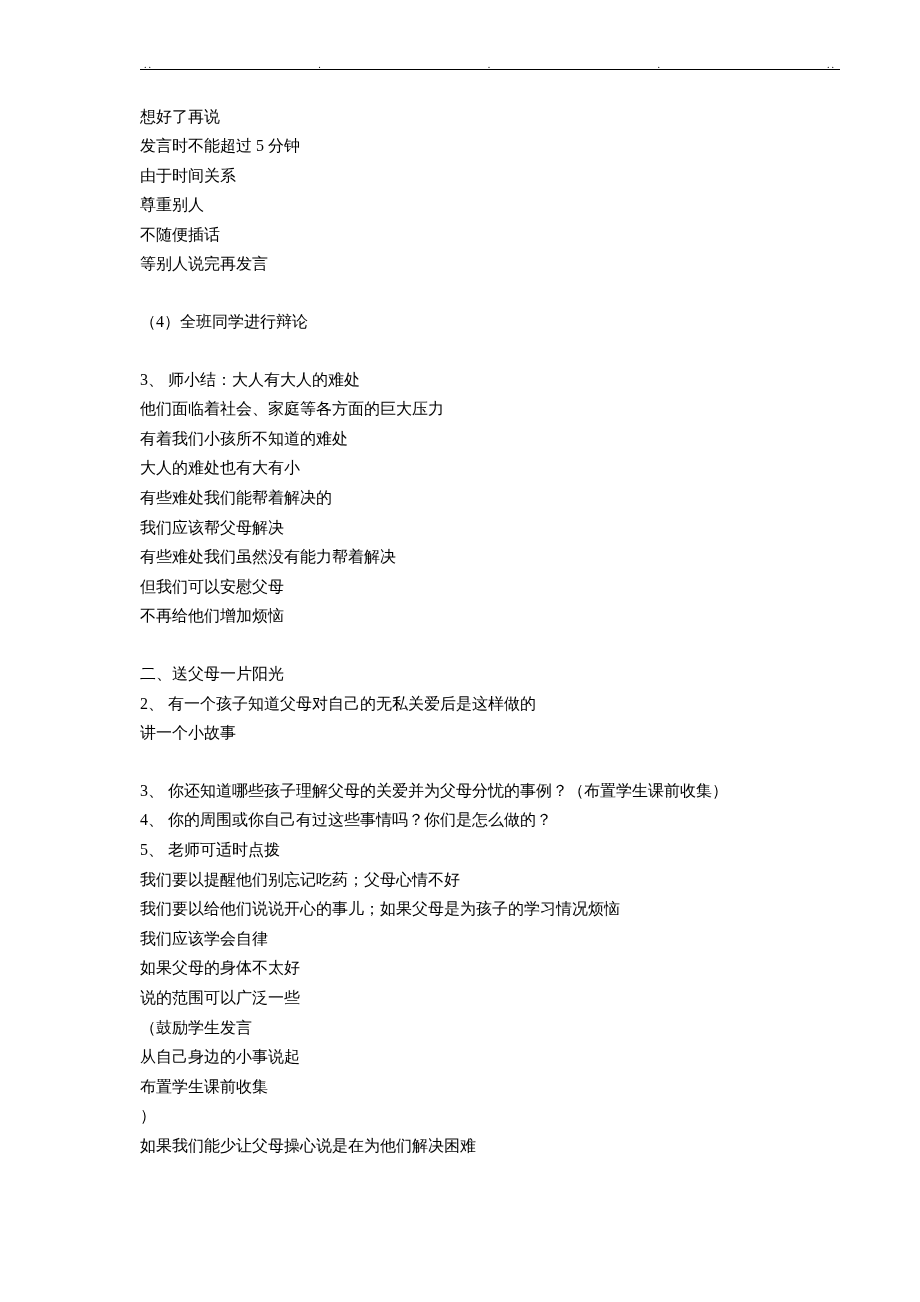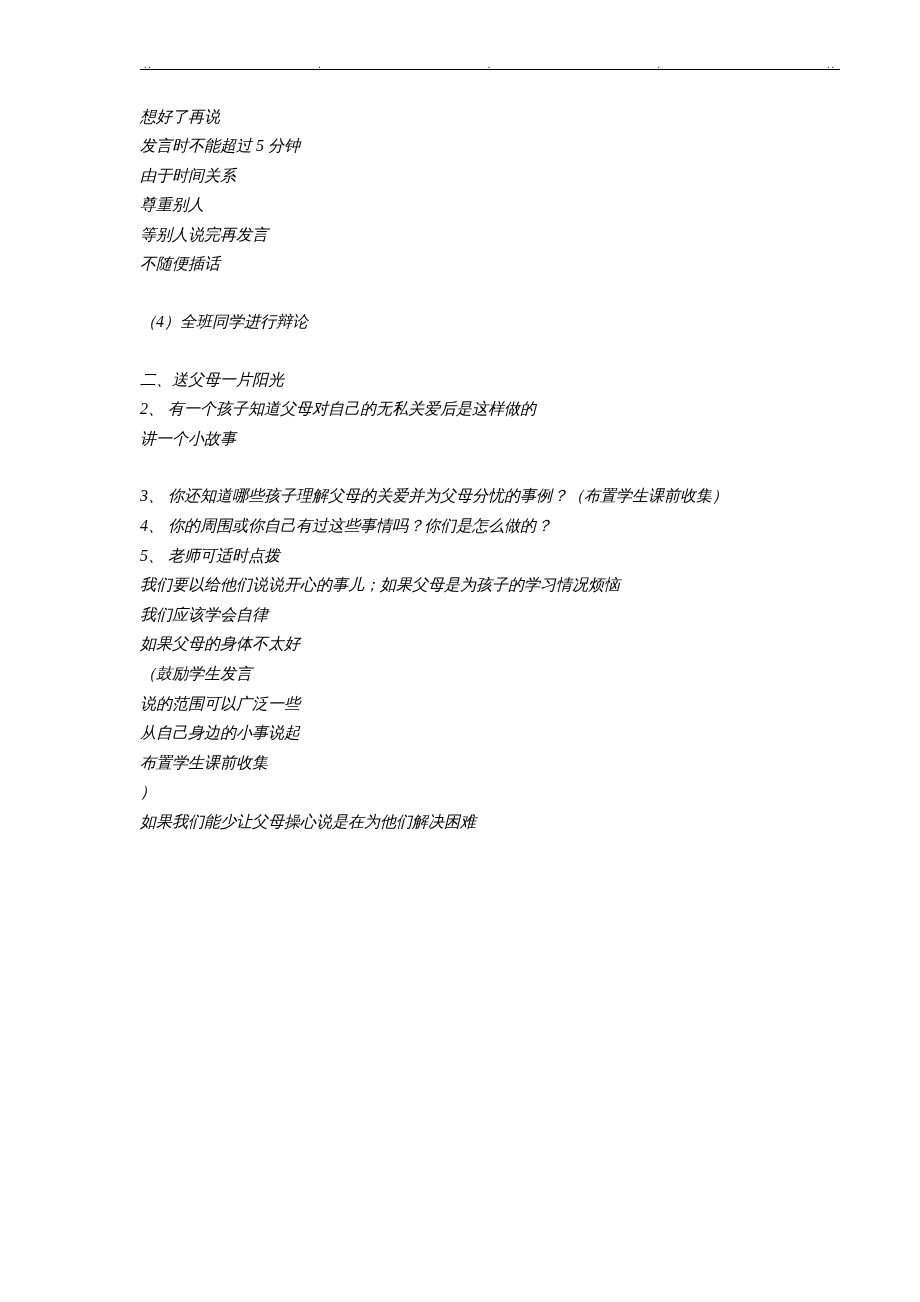--- a/index.html
+++ b/index.html
@@ -27,21 +27,20 @@
     justify-content: space-between;
     font-size: 10px;
     color: #000;
     margin-bottom: -6px;
     padding: 0 4px;
     letter-spacing: 2px;
   }
   p {
     margin: 0;
     padding: 0;
-    font-style: italic;
   }
   .block {
     margin-bottom: 28px;
   }
 </style>
 </head>
 <body>
 
 <div class="page">
 
@@ -52,44 +51,56 @@
     <span>.</span>
     <span>..</span>
   </div>
   <hr class="top-rule">
 
   <div class="block">
     <p>想好了再说</p>
     <p>发言时不能超过 5 分钟</p>
     <p>由于时间关系</p>
     <p>尊重别人</p>
+    <p>不随便插话</p>
     <p>等别人说完再发言</p>
-    <p>不随便插话</p>
   </div>
 
   <div class="block">
     <p>（4）全班同学进行辩论</p>
   </div>
 
+  <div class="block">
+    <p>3、 师小结：大人有大人的难处</p>
+    <p>他们面临着社会、家庭等各方面的巨大压力</p>
+    <p>有着我们小孩所不知道的难处</p>
+    <p>大人的难处也有大有小</p>
+    <p>有些难处我们能帮着解决的</p>
+    <p>我们应该帮父母解决</p>
+    <p>有些难处我们虽然没有能力帮着解决</p>
+    <p>但我们可以安慰父母</p>
+    <p>不再给他们增加烦恼</p>
+  </div>
 
   <div class="block">
     <p>二、送父母一片阳光</p>
     <p>2、 有一个孩子知道父母对自己的无私关爱后是这样做的</p>
     <p>讲一个小故事</p>
   </div>
 
   <div class="block">
     <p>3、 你还知道哪些孩子理解父母的关爱并为父母分忧的事例？（布置学生课前收集）</p>
     <p>4、 你的周围或你自己有过这些事情吗？你们是怎么做的？</p>
     <p>5、 老师可适时点拨</p>
+    <p>我们要以提醒他们别忘记吃药；父母心情不好</p>
     <p>我们要以给他们说说开心的事儿；如果父母是为孩子的学习情况烦恼</p>
     <p>我们应该学会自律</p>
     <p>如果父母的身体不太好</p>
+    <p>说的范围可以广泛一些</p>
     <p>（鼓励学生发言</p>
-    <p>说的范围可以广泛一些</p>
     <p>从自己身边的小事说起</p>
     <p>布置学生课前收集</p>
     <p>）</p>
     <p>如果我们能少让父母操心说是在为他们解决困难</p>
 
   </div>
 
 </div>
 
 </body></html>

